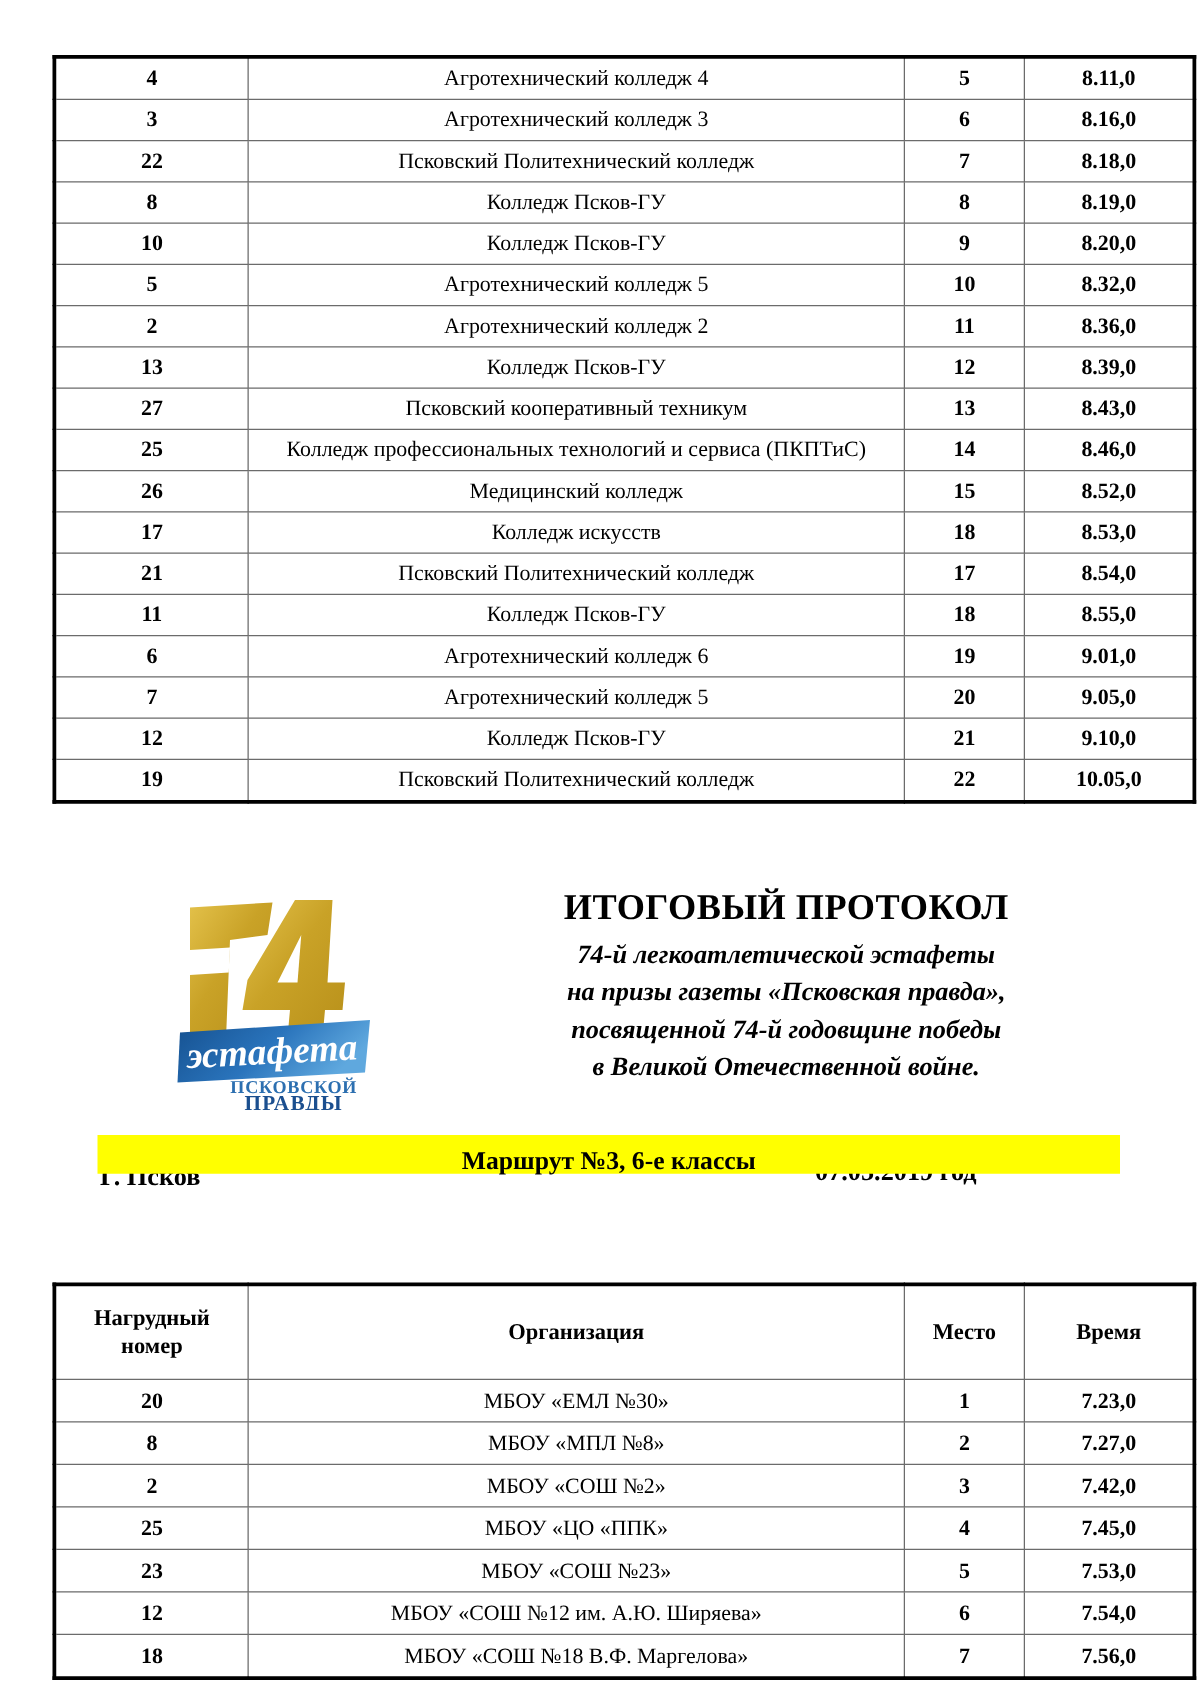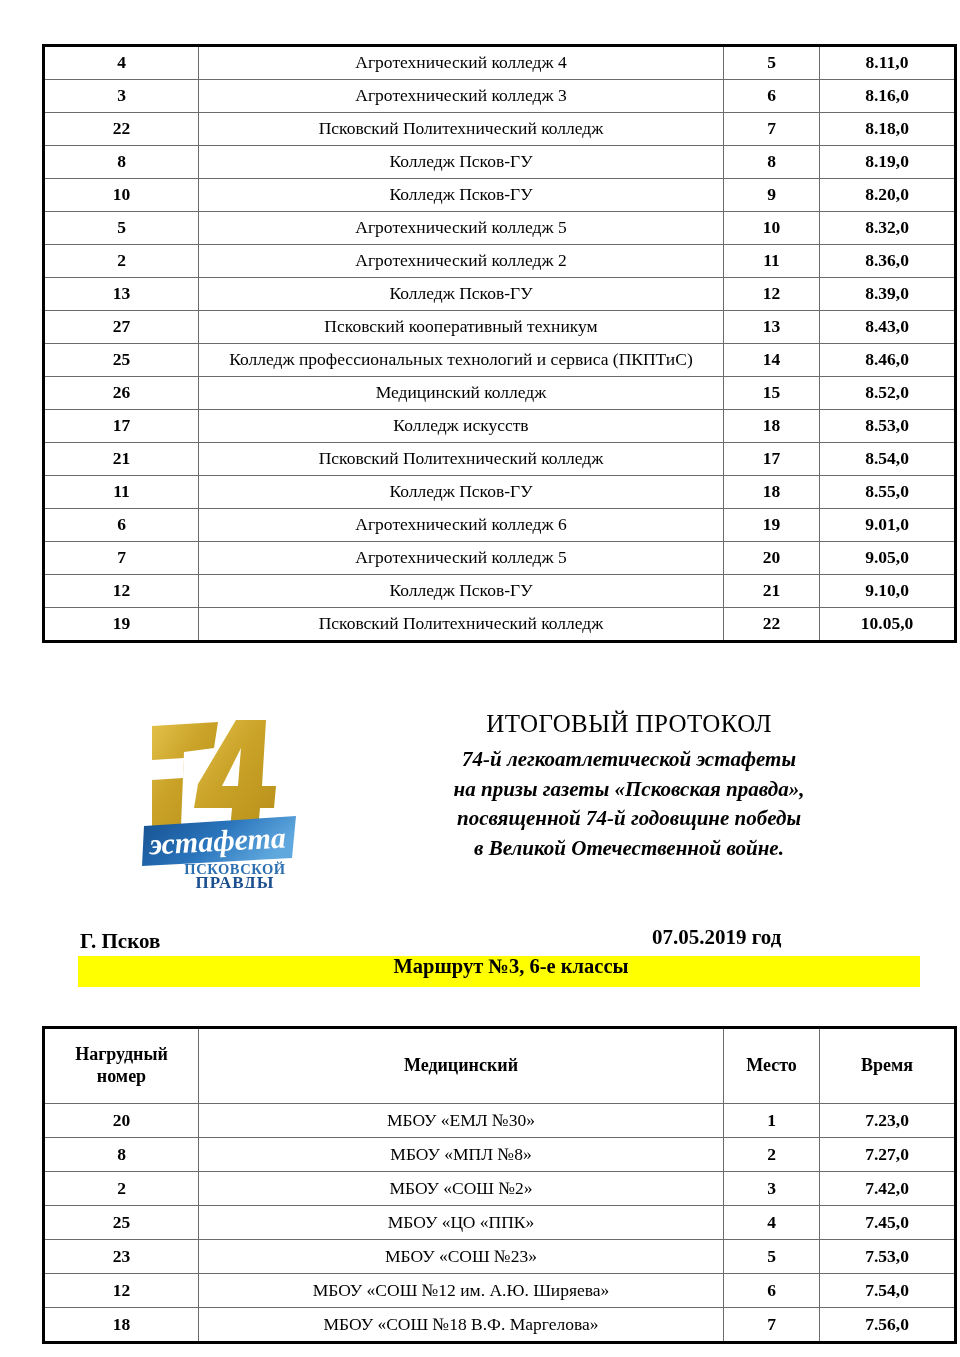--- a/index.html
+++ b/index.html
@@ -74,22 +74,22 @@
 
   
   #title-block {
     position: absolute;
     left: 300px;
     top: 10px;
     width: 574px;
     text-align: center;
   }
   #title-block .main-title {
-    font-size: 25px;
-    font-weight: normal;
+    font-size: 29px;
+    font-weight: bold;
     letter-spacing: 0.4px;
     margin: 0 0 6px 0;
     line-height: 1.15;
   }
   #title-block .sub-line {
     font-size: 21px;
     font-weight: bold;
     line-height: 1.42;
     margin: 0;
     font-style: italic;
@@ -116,28 +116,27 @@
     top: 0;
     font-size: 21px;
     font-weight: bold;
     margin-left: 18px;
   }
 
   
   #route-banner {
     position: absolute;
     left: 78px;
-    top: 956px;
+    top: 908px;
     width: 818px;
     height: 31px;
     background: #FFFF00;
     display: flex;
-    align-items: flex-start;
+    align-items: flex-end;
     justify-content: center;
-    padding-left: 24px;
   }
   #route-banner .route-text {
     font-size: 20.5px;
     font-weight: bold;
     color: #000;
     line-height: 1;
   }
 
   
   #table-two-wrap {
@@ -323,21 +322,21 @@
 </div>
 
 <div id="table-two-wrap">
   <table class="race-table">
     <thead>
       <tr>
         <th class="col-bib">
           <span>Нагрудный</span><br>
           <span>номер</span>
         </th>
-        <th class="col-org">Медицинский</th>
+        <th class="col-org">Организация</th>
         <th class="col-place">Место</th>
         <th class="col-time">Время</th>
       </tr>
     </thead>
     <tbody id="table-two-body">
         <tr>
           <td class="col-bib">20</td>
           <td class="col-org">МБОУ «ЕМЛ №30»</td>
           <td class="col-place">1</td>
           <td class="col-time">7.23,0</td>

